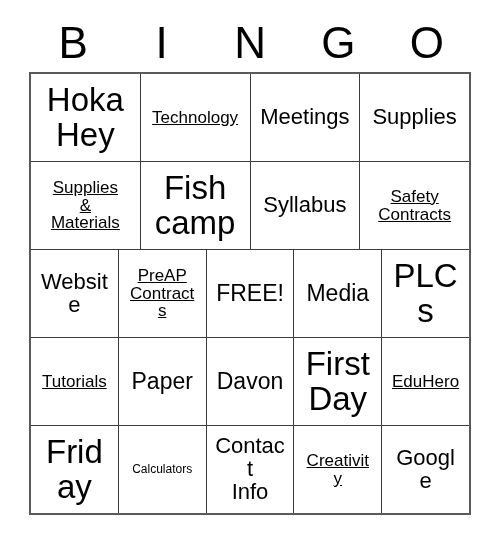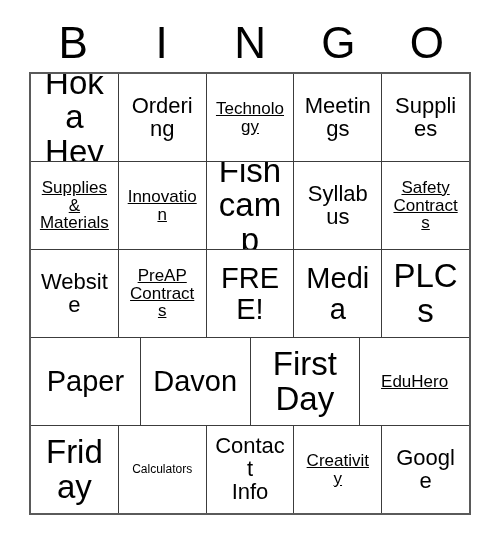--- a/index.html
+++ b/index.html
@@ -84,21 +84,21 @@
     text-align: center;
     line-height: 1.04;
     color: #000000;
     white-space: pre-line;
     word-break: break-word;
     font-weight: 400;
   }
 
   
   .sz-xl   { font-size: 33px; }
-  .sz-lg   { font-size: 29px; }
+  .sz-lg   { font-size: 23px; }
   .sz-md   { font-size: 22px; }
   .sz-sm   { font-size: 17px; text-decoration: underline; }
   .sz-xs   { font-size: 12px; }
 </style>
 </head>
 <body>
 
 <div id="bingo-card">
 
   <div class="header-row">
@@ -109,43 +109,37 @@
     <div class="header-cell">O</div>
   </div>
 
   <div class="grid">
 
     <div class="grid-row">
       <div class="cell">
           <span class="cell-text sz-xl">Hoka Hey</span>
         </div>
       <div class="cell">
-          <span class="cell-text sz-md">Ordering</span>
-        </div>
-      <div class="cell">
           <span class="cell-text sz-sm">Technology</span>
         </div>
       <div class="cell">
           <span class="cell-text sz-md">Meetings</span>
         </div>
       <div class="cell">
           <span class="cell-text sz-md">Supplies</span>
         </div>
     </div>
 
     <div class="grid-row">
       <div class="cell">
           <span class="cell-text sz-sm">Supplies
 &amp;
 Materials</span>
         </div>
       <div class="cell">
-          <span class="cell-text sz-sm">Innovation</span>
-        </div>
-      <div class="cell">
           <span class="cell-text sz-xl">Fish camp</span>
         </div>
       <div class="cell">
           <span class="cell-text sz-md">Syllabus</span>
         </div>
       <div class="cell">
           <span class="cell-text sz-sm">Safety
 Contracts</span>
         </div>
     </div>
@@ -164,20 +158,23 @@
       <div class="cell">
           <span class="cell-text sz-lg">Media</span>
         </div>
       <div class="cell">
           <span class="cell-text sz-xl">PLCs</span>
         </div>
     </div>
 
     <div class="grid-row">
       <div class="cell">
+          <span class="cell-text sz-sm">Tutorials</span>
+        </div>
+      <div class="cell">
           <span class="cell-text sz-lg">Paper</span>
         </div>
       <div class="cell">
           <span class="cell-text sz-lg">Davon</span>
         </div>
       <div class="cell">
           <span class="cell-text sz-xl">First Day</span>
         </div>
       <div class="cell">
           <span class="cell-text sz-sm">EduHero</span>

